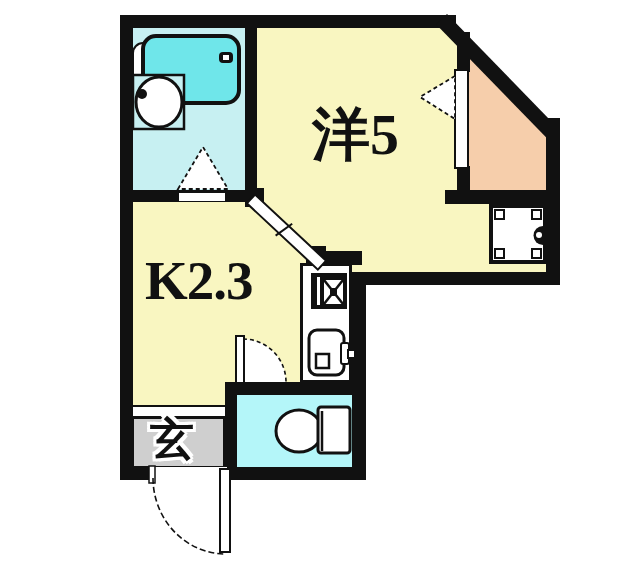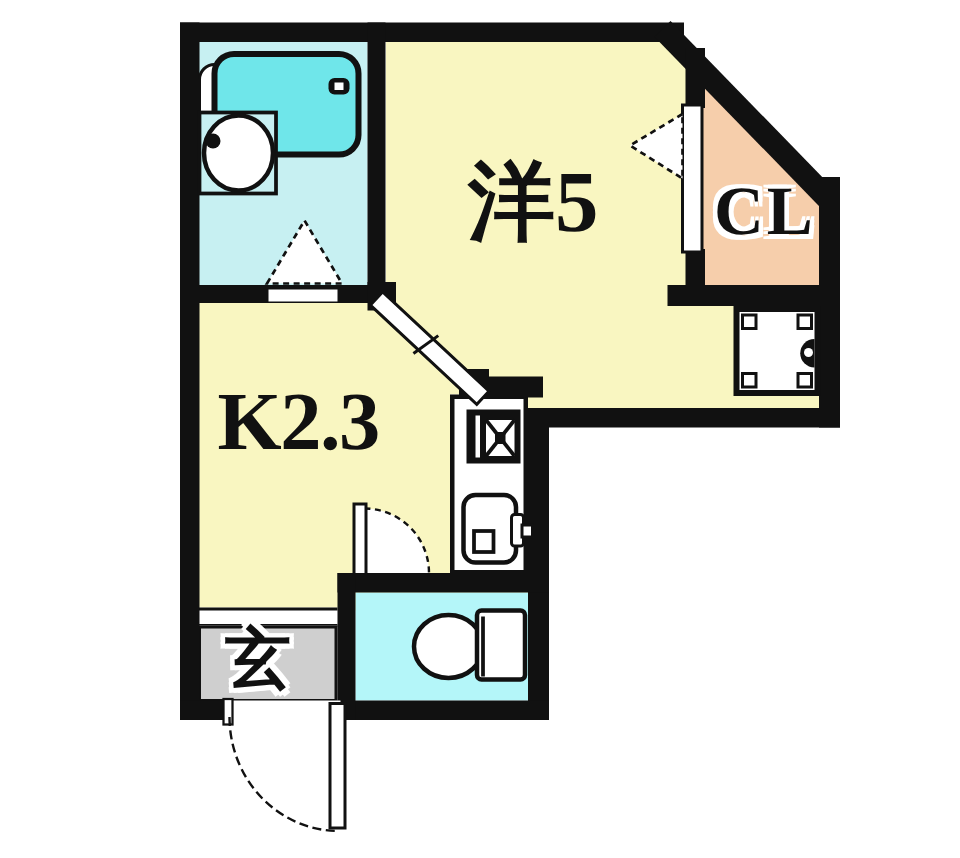--- a/index.html
+++ b/index.html
@@ -133,15 +133,14 @@
 
     <g>
       <ellipse cx="299" cy="431" rx="23" ry="21" fill="#fff" stroke="#111" stroke-width="3"></ellipse>
       <rect x="318" y="407" width="32" height="46" rx="3" fill="#fff" stroke="#111" stroke-width="3"></rect>
       <line x1="322" y1="411" x2="322" y2="451" stroke="#111" stroke-width="2.5"></line>
     </g>
   </svg>
 
   <div class="label lbl-yo5">洋5</div>
   <div class="label lbl-k">K2.3</div>
-  <div class="label lbl-cl outlined">CL</div>
   <div class="label lbl-gen outlined">玄</div>
 </div>
 
 </body></html>

